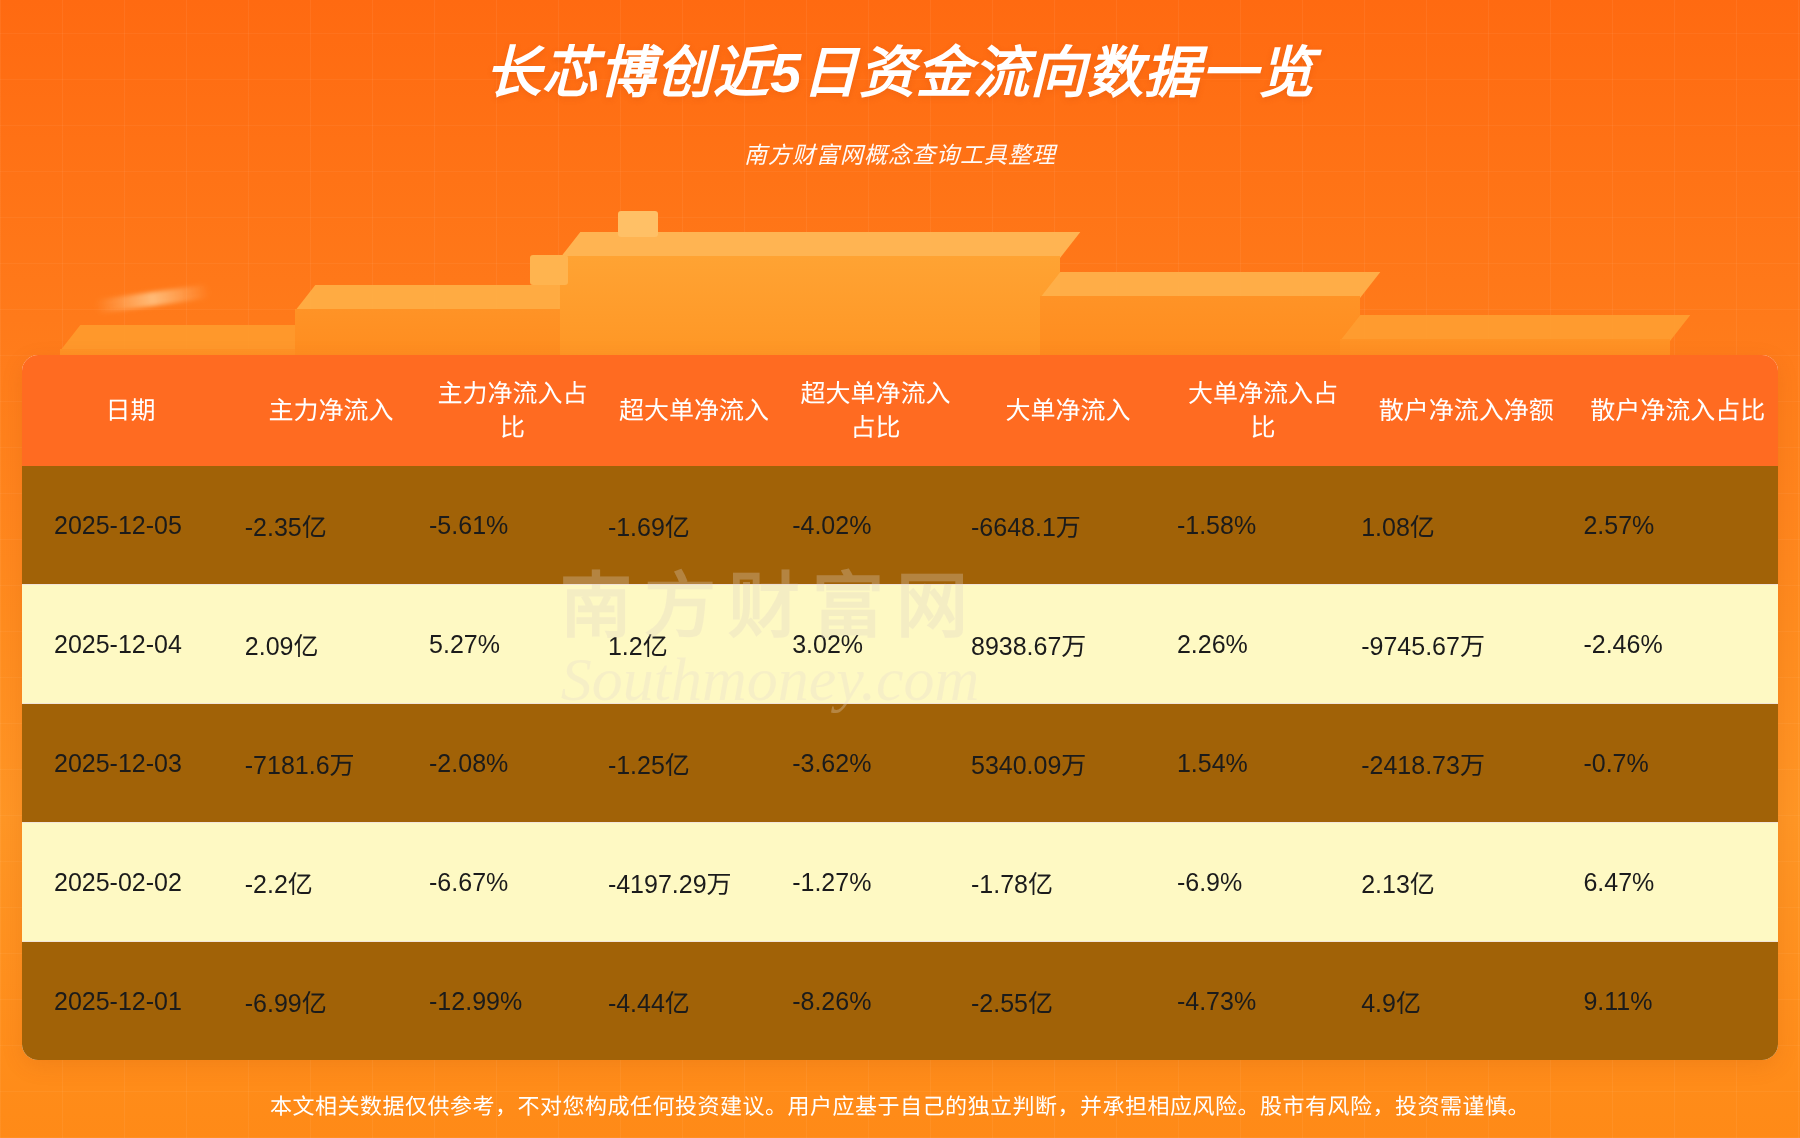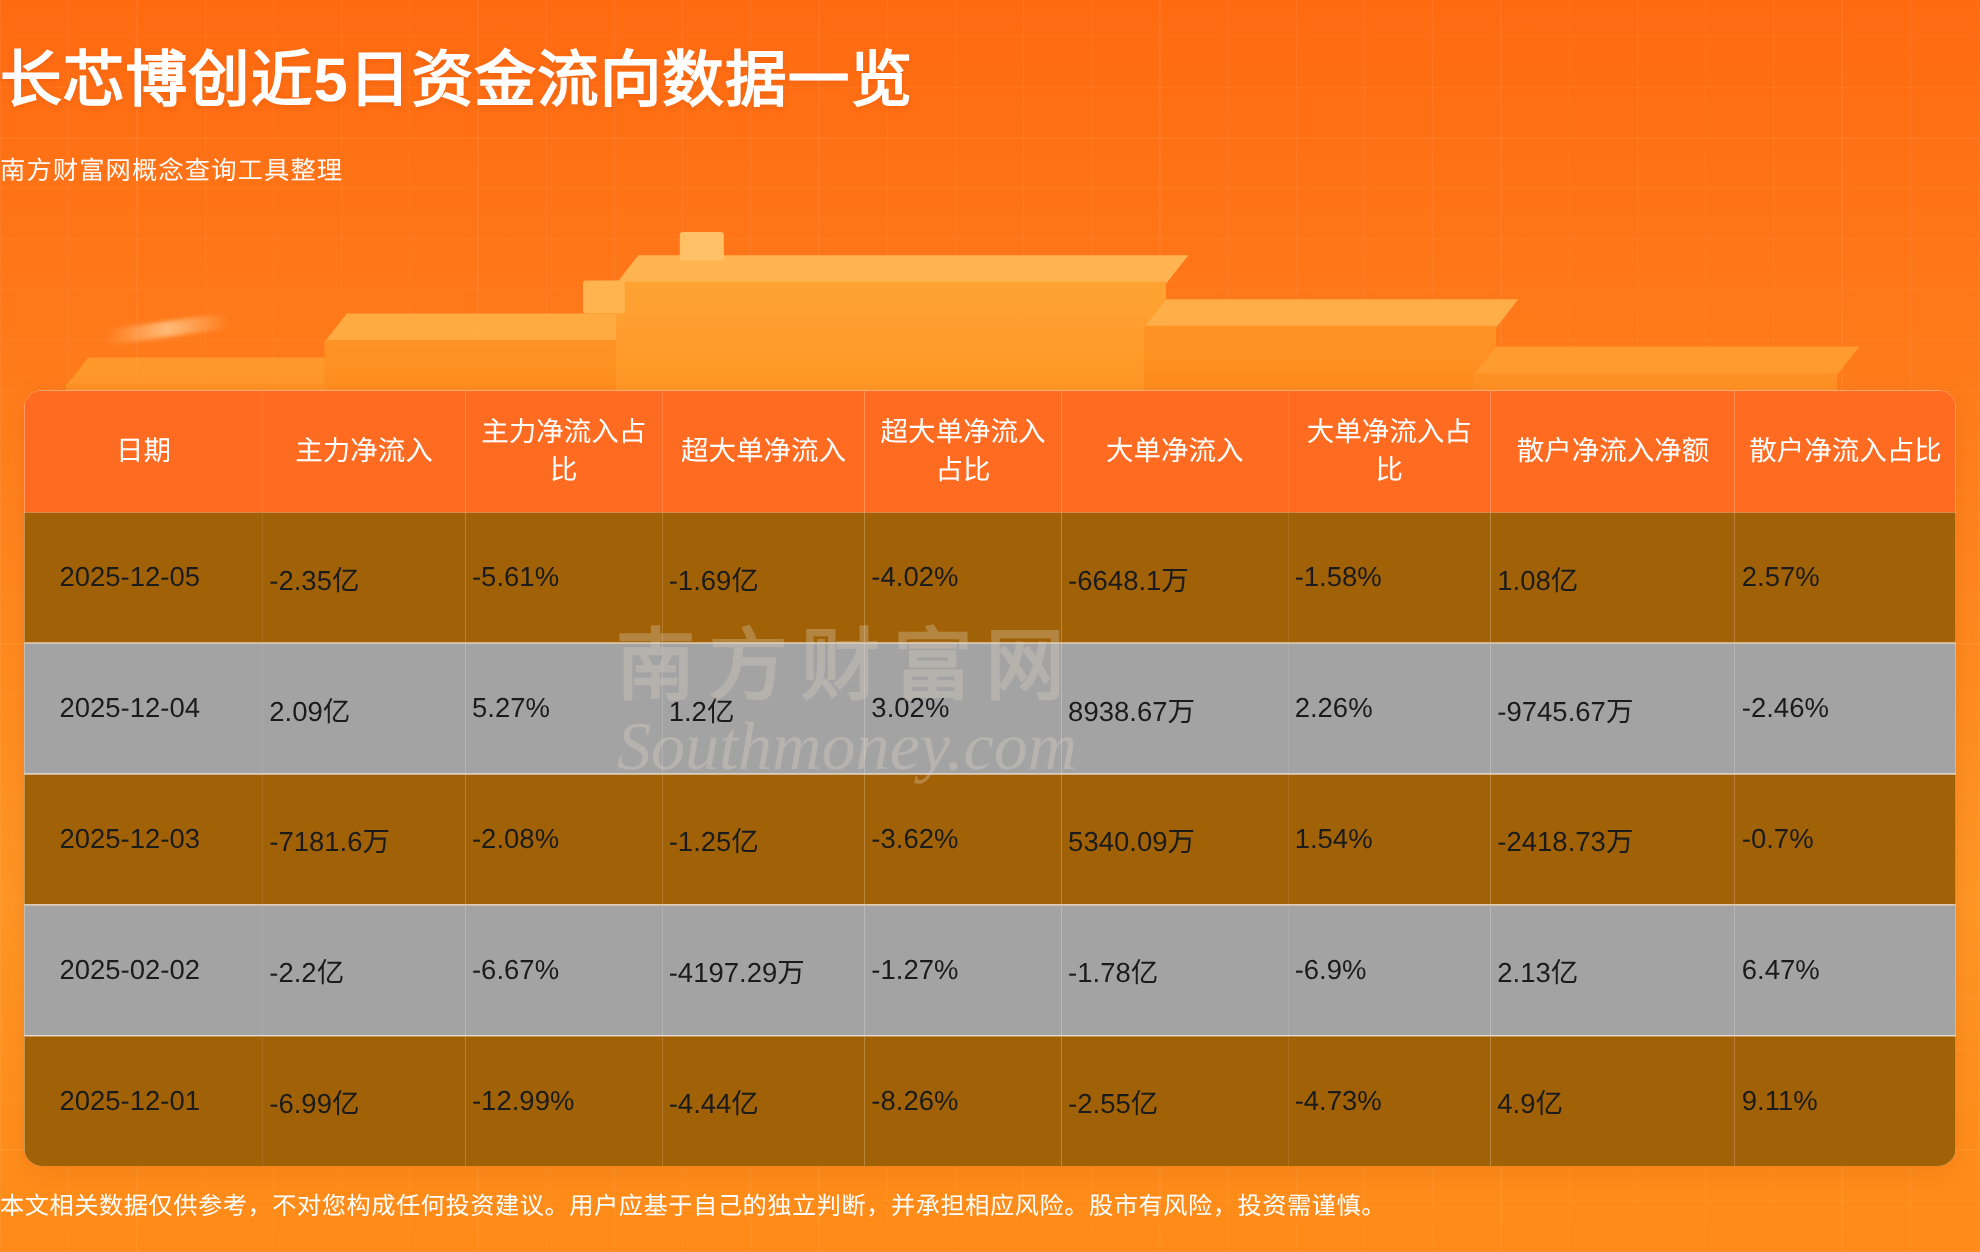--- a/index.html
+++ b/index.html
@@ -95,21 +95,23 @@
   .streak.s1 { left: 95px;  top: 80px;  width: 115px; height: 14px; transform: rotate(-8deg); }
   .streak.s2 { left: 30px;  top: 210px; width: 95px;  height: 11px; transform: rotate(-10deg); }
   .streak.s3 { left: 1455px; top: 255px; width: 180px; height: 16px; transform: rotate(-7deg); }
   .streak.s4 { left: 1195px; top: 262px; width: 120px; height: 12px; transform: rotate(-9deg); }
   .streak.s5 { left: 1580px; top: 300px; width: 140px; height: 12px; transform: rotate(-8deg); }
 
   
   #header-block {
     position: relative;
     z-index: 3;
+    text-align: center;
     padding-top: 38px;
+    font-style: italic;
   }
   #main-title {
     margin: 0;
     font-size: 56px;
     font-weight: bold;
     color: #ffffff;
     letter-spacing: 1px;
     line-height: 1.25;
     text-shadow: 0 2px 6px rgba(180,60,0,0.18);
   }
@@ -156,21 +158,21 @@
   tbody td {
     font-size: 25px;
     color: #1b1b1b;
     padding: 0 6px;
     height: 118px;
     vertical-align: middle;
     border-bottom: 1px solid #f2e4d8;
   }
   tbody tr:last-child td { border-bottom: none; }
   tbody tr.odd  td { background: #a16207; }
-  tbody tr.even td { background: #a3a3a3; }
+  tbody tr.even td { background: #fef9c3; }
 
   td.col-date { text-align: left; padding-left: 32px; }
 
   
   col.c-date  { width: 200px; }
   col.c-a     { width: 170px; }
   col.c-b     { width: 165px; }
   col.c-c     { width: 170px; }
   col.c-d     { width: 165px; }
   col.c-e     { width: 190px; }
@@ -205,21 +207,22 @@
     font-style: italic;
     color: #e7d9cd;
     line-height: 1;
   }
 
   
   #footer-note {
     position: absolute;
     left: 0;
     right: 0;
-    bottom: 28px;
+    bottom: 18px;
+    text-align: center;
     font-size: 22px;
     color: #ffffff;
     letter-spacing: .5px;
     z-index: 4;
   }
 </style>
 </head>
 <body>
 
 <div id="page">

